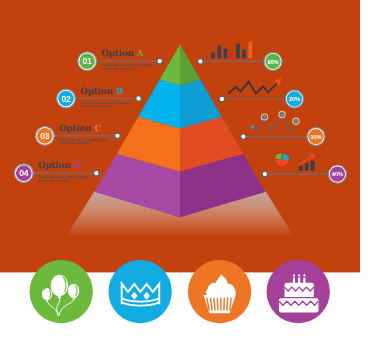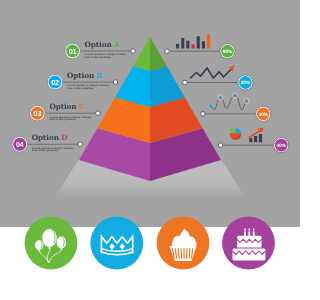--- a/index.html
+++ b/index.html
@@ -1,18 +1,18 @@
 <!DOCTYPE html>
 <html><head>
 <meta charset="utf-8">
 <style>
   html,body{margin:0;padding:0;width:300px;height:300px;background:#fff;overflow:hidden;}
   body{font-family:"Liberation Sans",sans-serif;-webkit-font-smoothing:antialiased;text-rendering:geometricPrecision;}
   svg text{paint-order:stroke fill;}
-  #stage{position:relative;width:300px;height:227px;background:#a3a3a3;}
+  #stage{position:relative;width:300px;height:227px;background:#c2410c;}
   svg.layer{position:absolute;left:0;top:0;width:300px;height:300px;display:block;}
   .opt-title{font-family:"DejaVu Serif",serif;font-weight:bold;font-size:7.3px;fill:#3a3f4d;letter-spacing:-0.1px;}
   .opt-desc{font-family:"DejaVu Serif",serif;font-weight:bold;font-size:2.45px;fill:#4a4f5c;}
   .badge-num{font-family:"Liberation Sans",sans-serif;font-weight:bold;font-size:7.2px;fill:#fff;letter-spacing:-0.2px;}
   .stat-num{font-family:"Liberation Sans",sans-serif;font-weight:bold;font-size:4.8px;fill:#fff;letter-spacing:-0.1px;}
 </style>
 </head>
 <body>
 
 <div id="stage">

